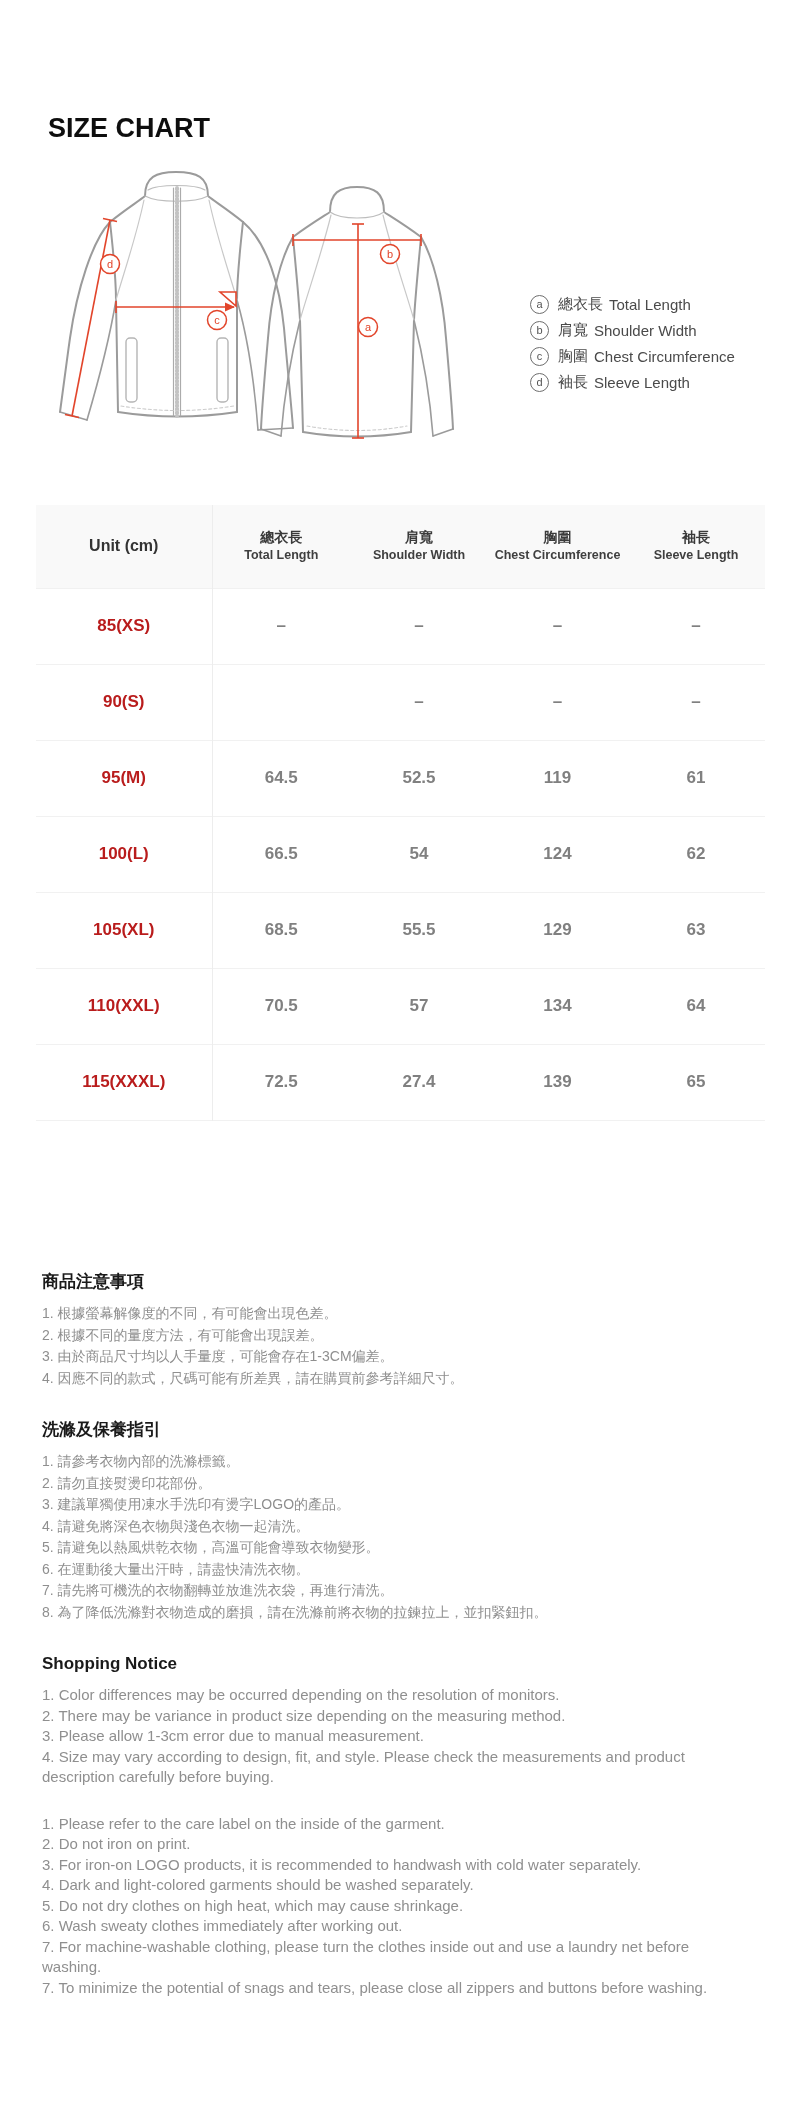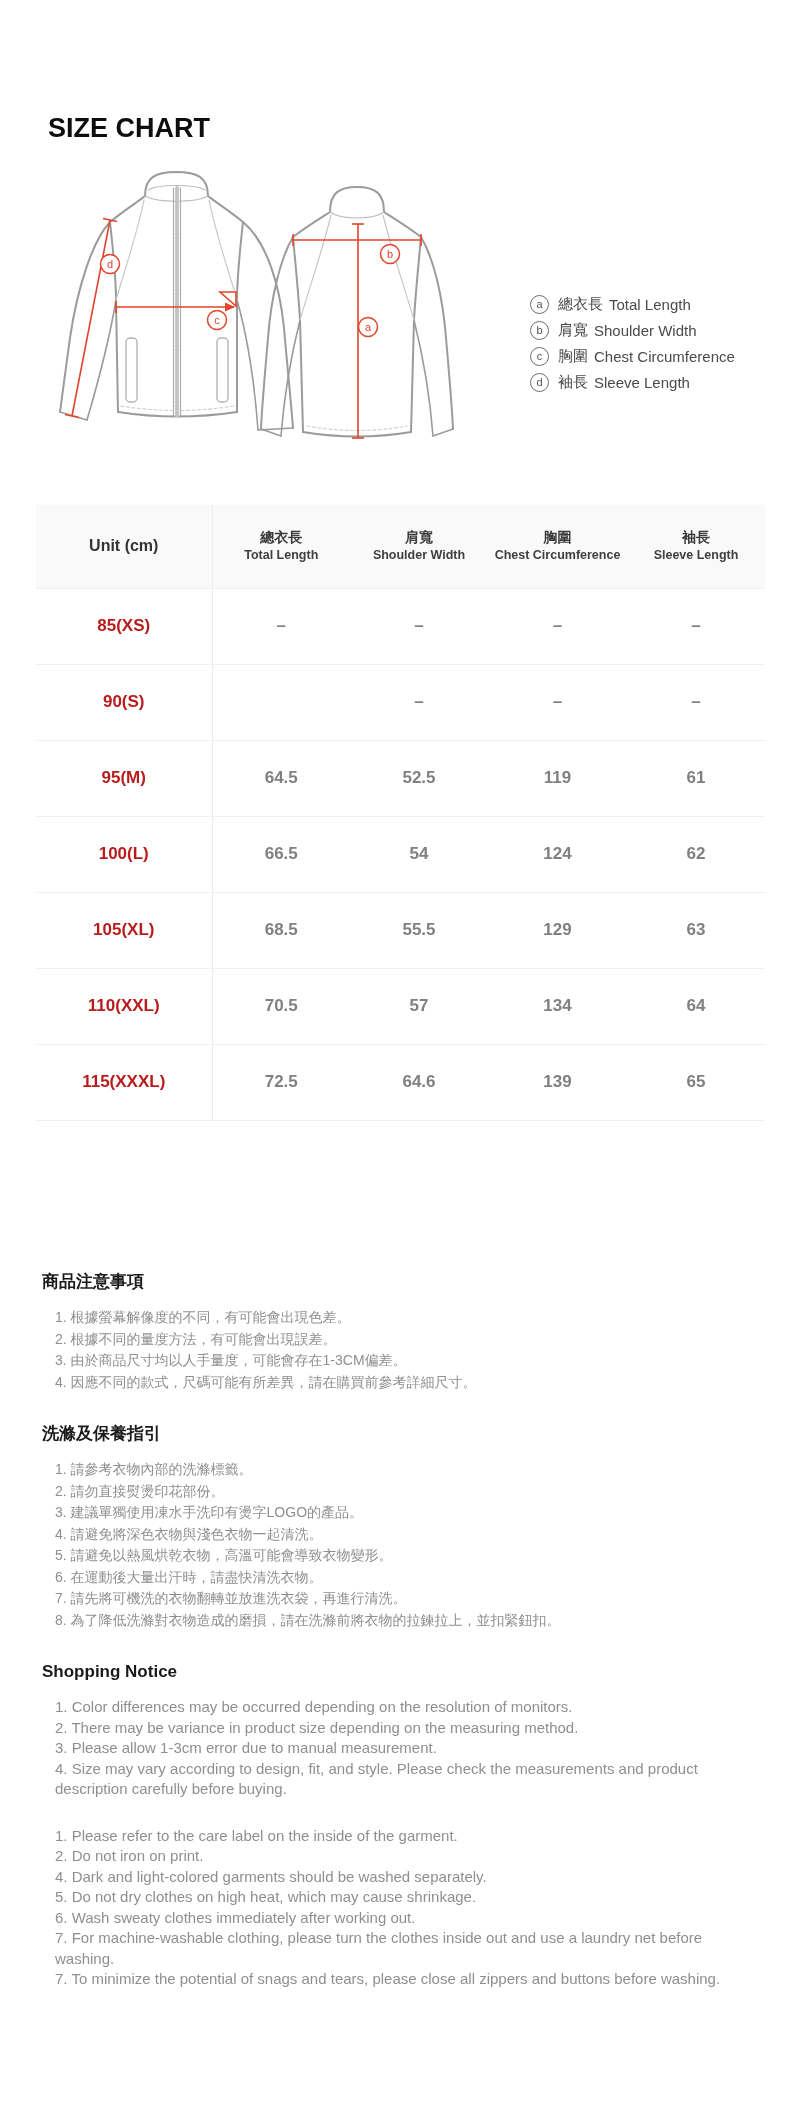--- a/index.html
+++ b/index.html
@@ -25,21 +25,21 @@
   table.size-table th,table.size-table td{text-align:center;vertical-align:middle;font-weight:bold;padding:0;}
   table.size-table th.unit{font-size:16px;color:#333;}
   table.size-table .col-zh{font-size:14px;color:#3a3a3a;line-height:19px;}
   table.size-table .col-en{font-size:12.5px;color:#3f3f3f;line-height:17px;}
   table.size-table td.size-label{font-size:17px;color:#b91c1c;}
   table.size-table td.val{font-size:17px;color:#808080;}
   table.size-table th:first-child,table.size-table td:first-child{border-right:1px solid #ededed;}
 
   .sections{position:absolute;left:42px;top:1270px;width:705px;}
   .notes h2{margin:0 0 9px 0;font-size:17px;line-height:24px;font-weight:bold;color:#1a1a1a;}
-  .notes ol{list-style:none;margin:13px;padding:0;}
+  .notes ol{list-style:none;margin:0;padding:0;}
   .notes + .notes{margin-top:29px;}
   .notes.en + .notes.en{margin-top:26px;}
   .notes.zh li{font-size:14px;line-height:21.5px;color:#8f8f8f;}
   .notes.en li{font-size:15px;line-height:20.5px;color:#8f8f8f;}
 </style>
 </head>
 <body>
 
 <div class="page">
 
@@ -233,21 +233,21 @@
         <tr>
         <td class="size-label">110(XXL)</td>
         <td class="val">70.5</td>
         <td class="val">57</td>
         <td class="val">134</td>
         <td class="val">64</td>
       </tr>
         <tr>
         <td class="size-label">115(XXXL)</td>
         <td class="val">72.5</td>
-        <td class="val">64.6</td>
+        <td class="val">27.4</td>
         <td class="val">139</td>
         <td class="val">65</td>
       </tr>
       </tbody>
   </table>
 
   <div class="sections">
     <section class="notes zh">
       <h2>商品注意事項</h2>
       <ol>
@@ -283,20 +283,21 @@
           <li>3. Please allow 1-3cm error due to manual measurement.</li>
           <li>4. Size may vary according to design, fit, and style. Please check the measurements and product description carefully before buying.</li>
         </ol>
     </section>
 
     <section class="notes en">
       <ol>
 
       <li>1. Please refer to the care label on the inside of the garment.</li>
           <li>2. Do not iron on print.</li>
+          <li>3. For iron-on LOGO products, it is recommended to handwash with cold water separately.</li>
           <li>4. Dark and light-colored garments should be washed separately.</li>
           <li>5. Do not dry clothes on high heat, which may cause shrinkage.</li>
           <li>6. Wash sweaty clothes immediately after working out.</li>
           <li>7. For machine-washable clothing, please turn the clothes inside out and use a laundry net before washing.</li>
           <li>7. To minimize the potential of snags and tears, please close all zippers and buttons before washing.</li>
         </ol>
     </section>
   </div>
 
 </div>

